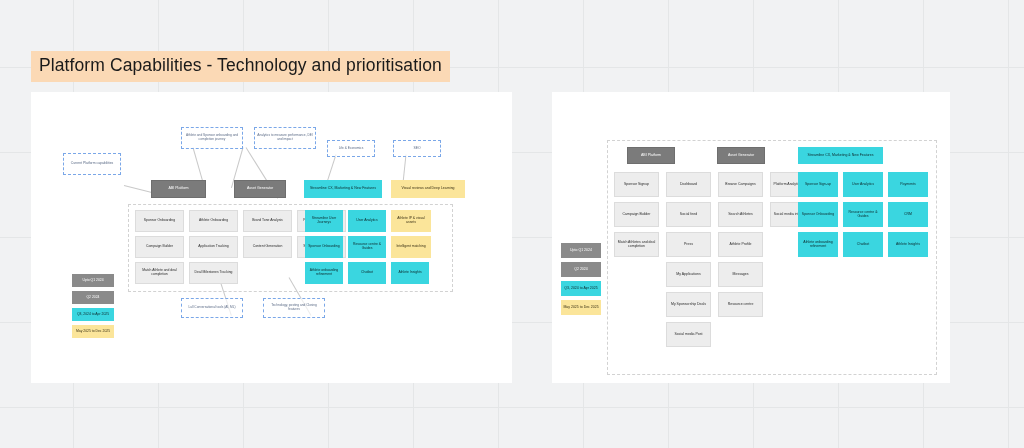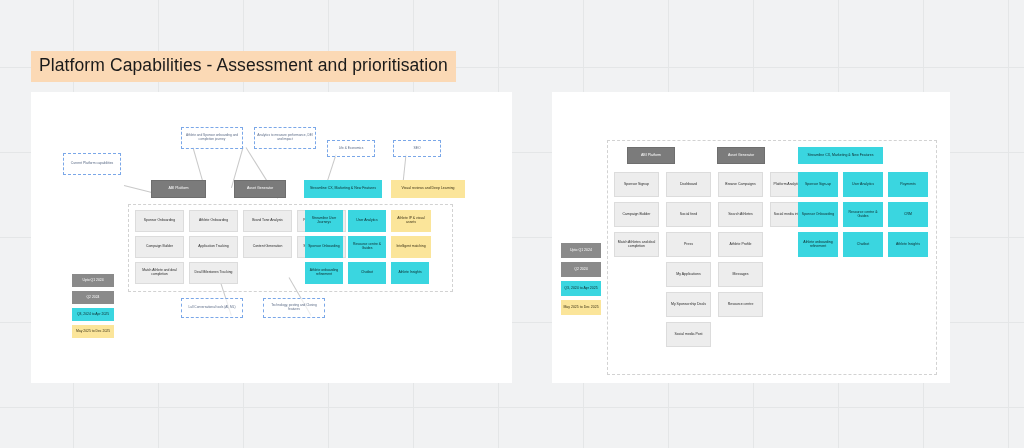--- a/index.html
+++ b/index.html
@@ -84,21 +84,21 @@
   }
   .chip-gray  { background:#8a8a8a; color:#fff; }
   .chip-teal  { background:#3ad6e0; color:#0d2b2e; }
   .chip-yellow{ background:#fbe59a; color:#3a3115; }
 </style>
 </head>
 <body>
 
 <div id="canvas">
 
-  <div id="title-banner">Platform Capabilities - Assessment and prioritisation</div>
+  <div id="title-banner">Platform Capabilities - Technology and prioritisation</div>
 
   <div class="frame" id="frame-left">
 
     <div class="conn" style="left:93px; top:93px; width:42px; transform:rotate(14deg);"></div>
     <div class="conn" style="left:162px; top:55px; width:42px; transform:rotate(74deg);"></div>
     <div class="conn" style="left:212px; top:55px; width:42px; transform:rotate(106deg);"></div>
     <div class="conn" style="left:215px; top:55px; width:60px; transform:rotate(58deg);"></div>
     <div class="conn" style="left:305px; top:62px; width:30px; transform:rotate(108deg);"></div>
     <div class="conn" style="left:375px; top:62px; width:26px; transform:rotate(96deg);"></div>
     <div class="conn" style="left:188px; top:185px; width:40px; transform:rotate(72deg);"></div>

